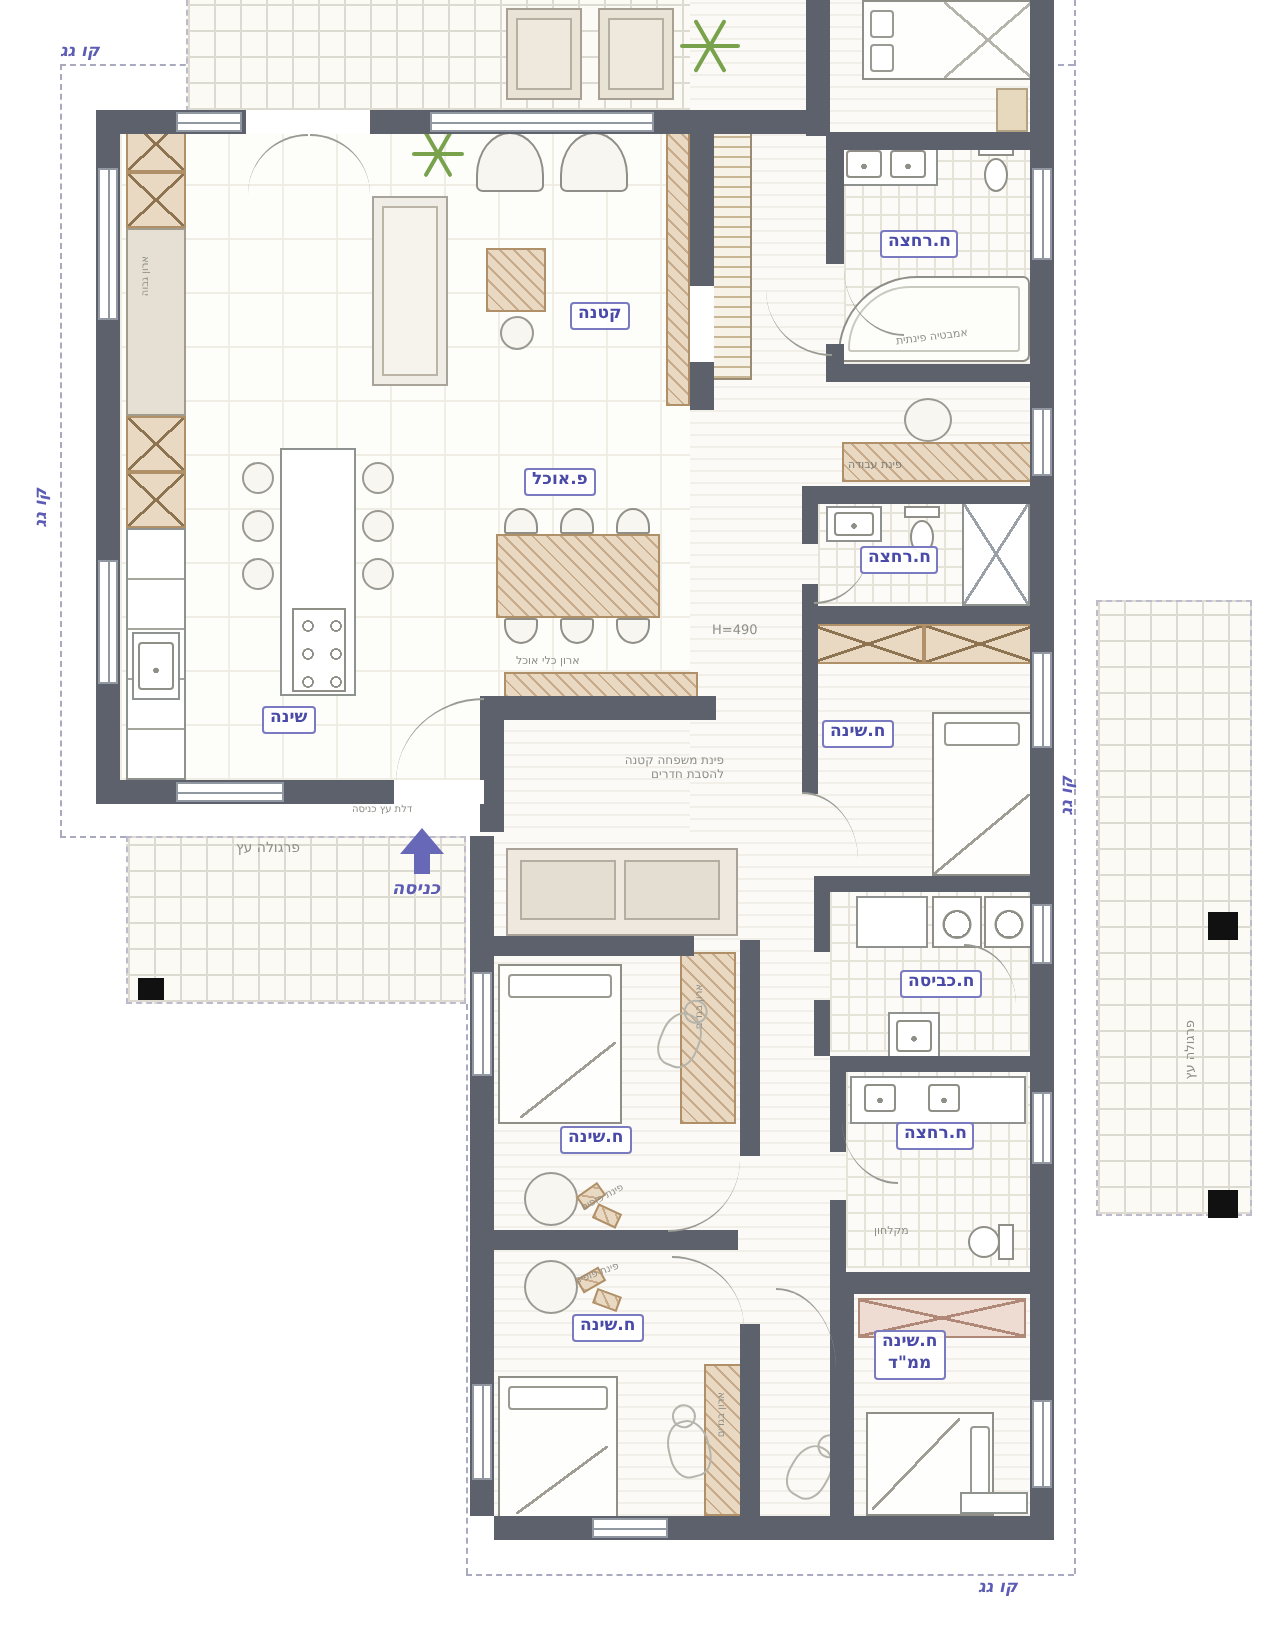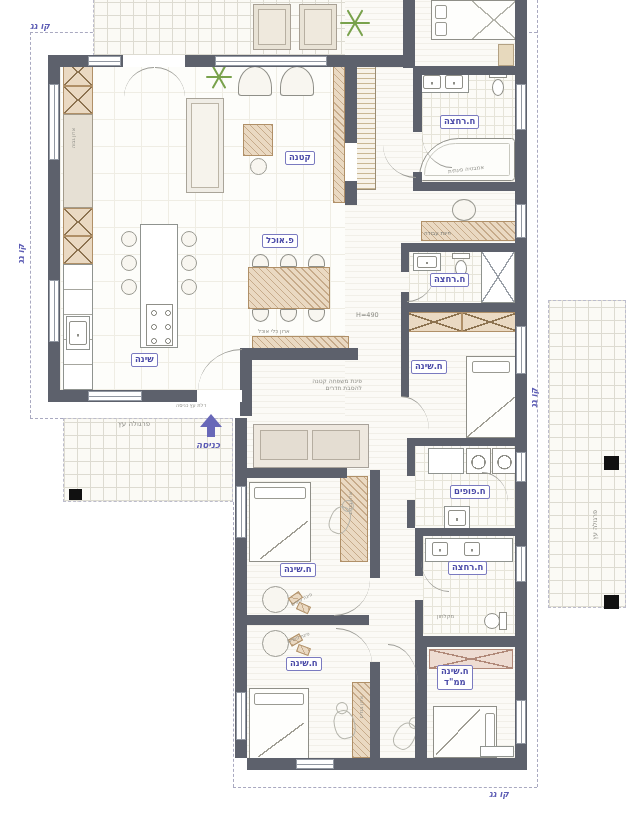--- a/index.html
+++ b/index.html
@@ -321,21 +321,21 @@
 
   <div class="a arrowTri" style="left:200px;top:414px;"></div>
   <div class="a arrowStem" style="left:207px;top:427px;width:8px;height:10px;"></div>
 
   <div class="a lbl" style="left:285px;top:151px;">קטנה</div>
   <div class="a lbl" style="left:262px;top:234px;">פ.אוכל</div>
   <div class="a lbl" style="left:131px;top:353px;">שינה</div>
   <div class="a lbl" style="left:440px;top:115px;">ח.רחצה</div>
   <div class="a lbl" style="left:430px;top:273px;">ח.רחצה</div>
   <div class="a lbl" style="left:411px;top:360px;">ח.שינה</div>
-  <div class="a lbl" style="left:450px;top:485px;">ח.פופים</div>
+  <div class="a lbl" style="left:450px;top:485px;">ח.כביסה</div>
   <div class="a lbl" style="left:448px;top:561px;">ח.רחצה</div>
   <div class="a lbl" style="left:437px;top:665px;text-align:center;">
     <span style="display:block;">ח.שינה</span>
     <span style="display:block;">ממ"ד</span>
   </div>
   <div class="a lbl" style="left:280px;top:563px;">ח.שינה</div>
   <div class="a lbl" style="left:286px;top:657px;">ח.שינה</div>
   <div class="a blue" style="left:196px;top:440px;">כניסה</div>
 
   <div class="a blue" style="left:30px;top:21px;font-size:8.5px;">קו גג</div>

